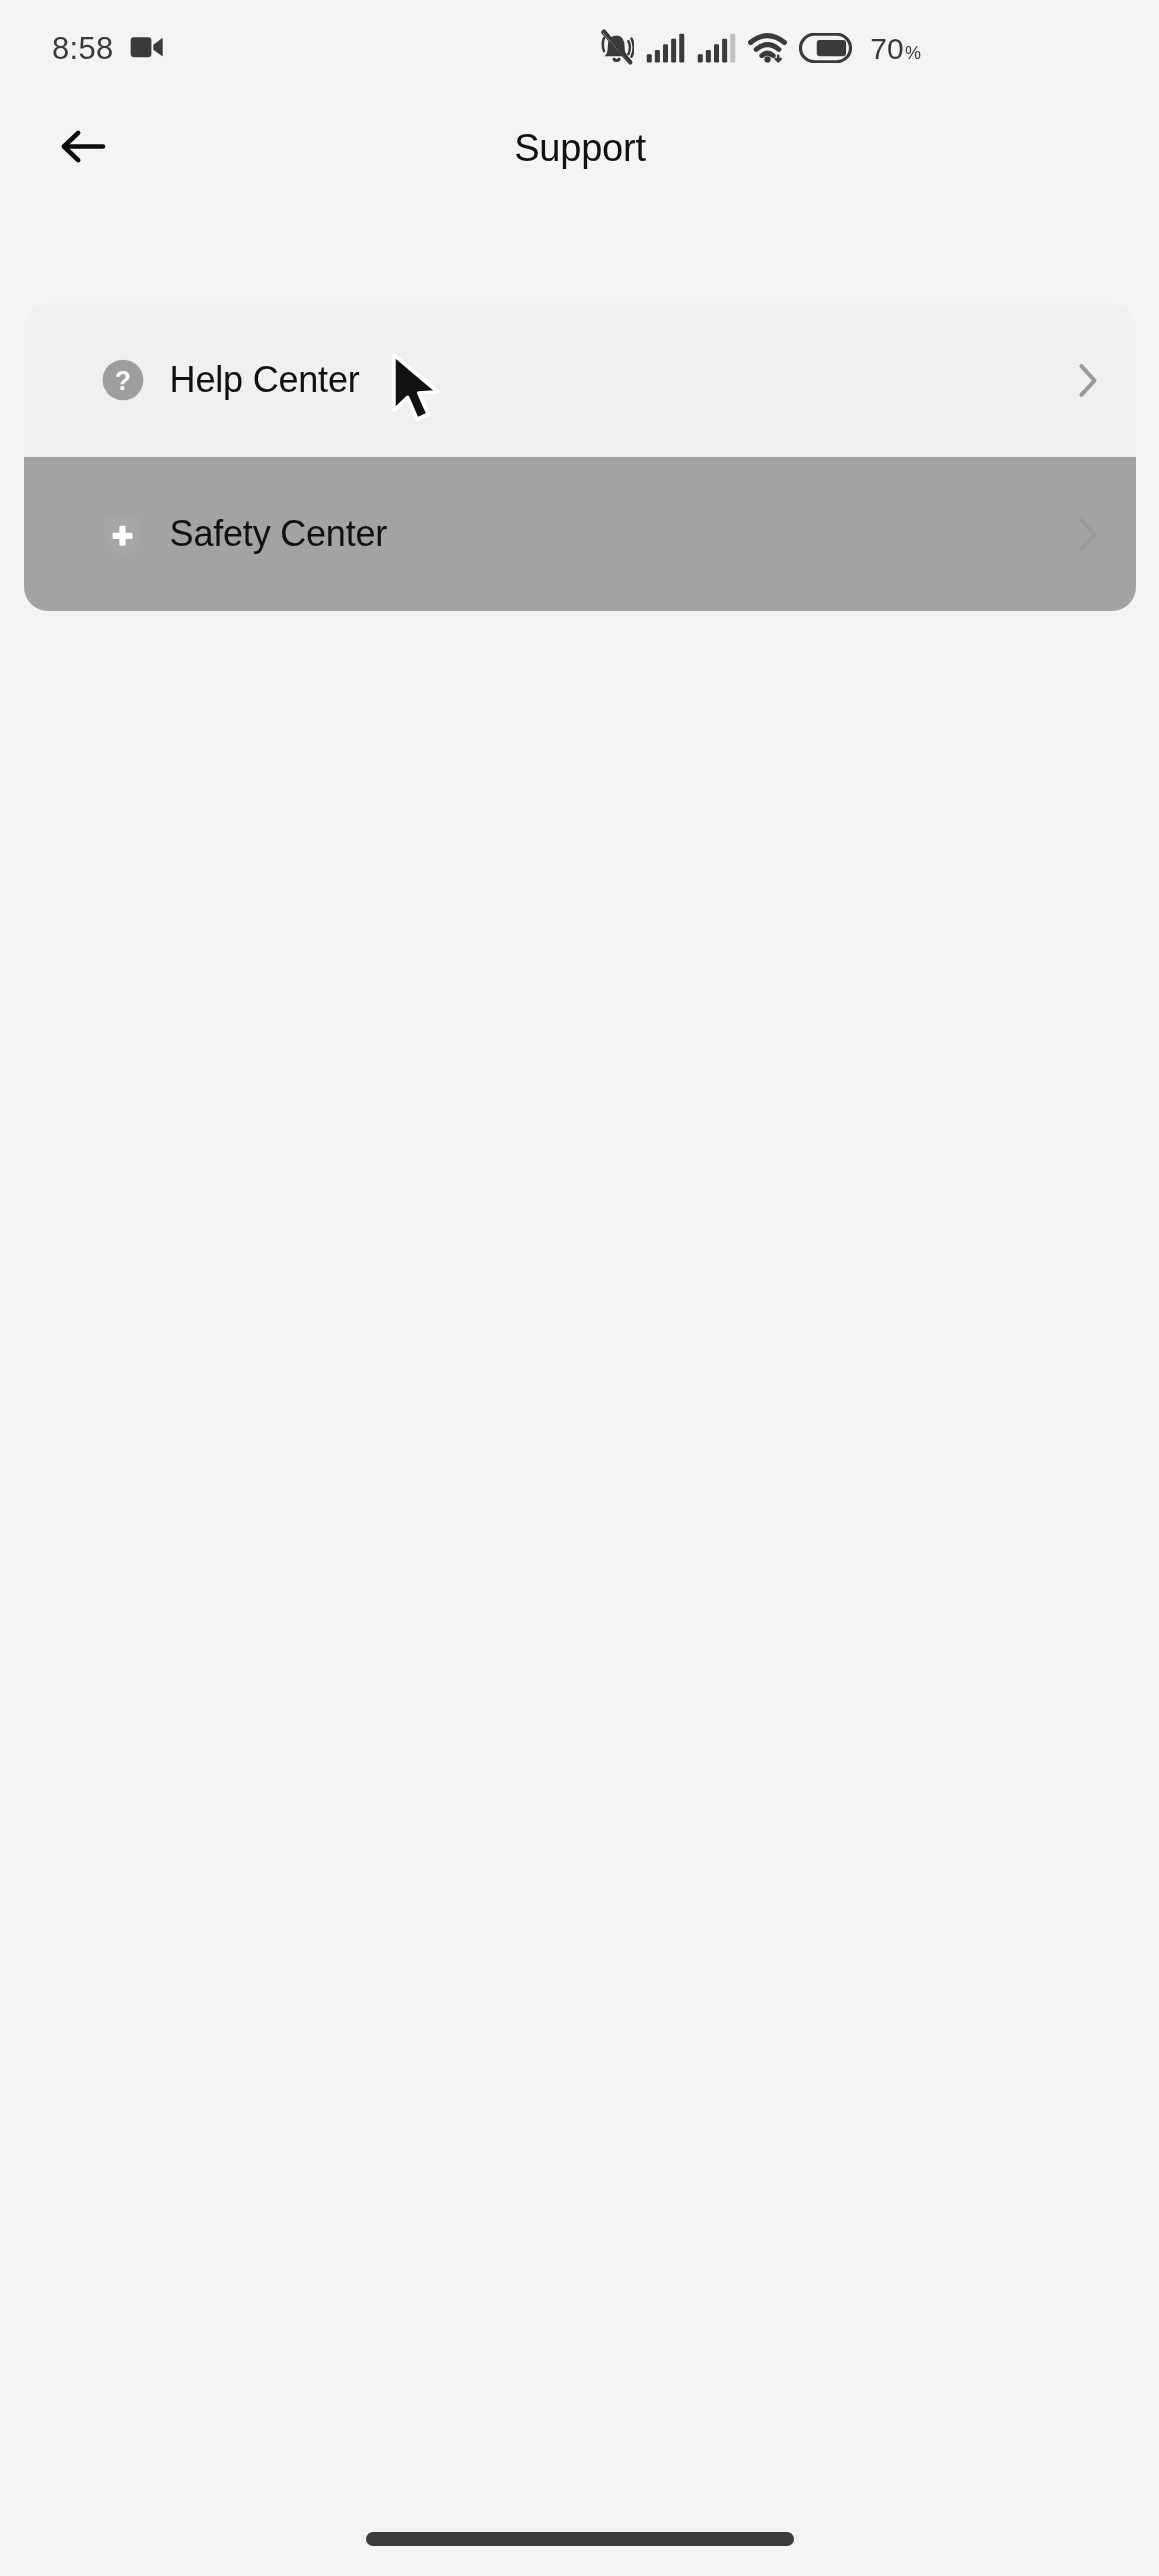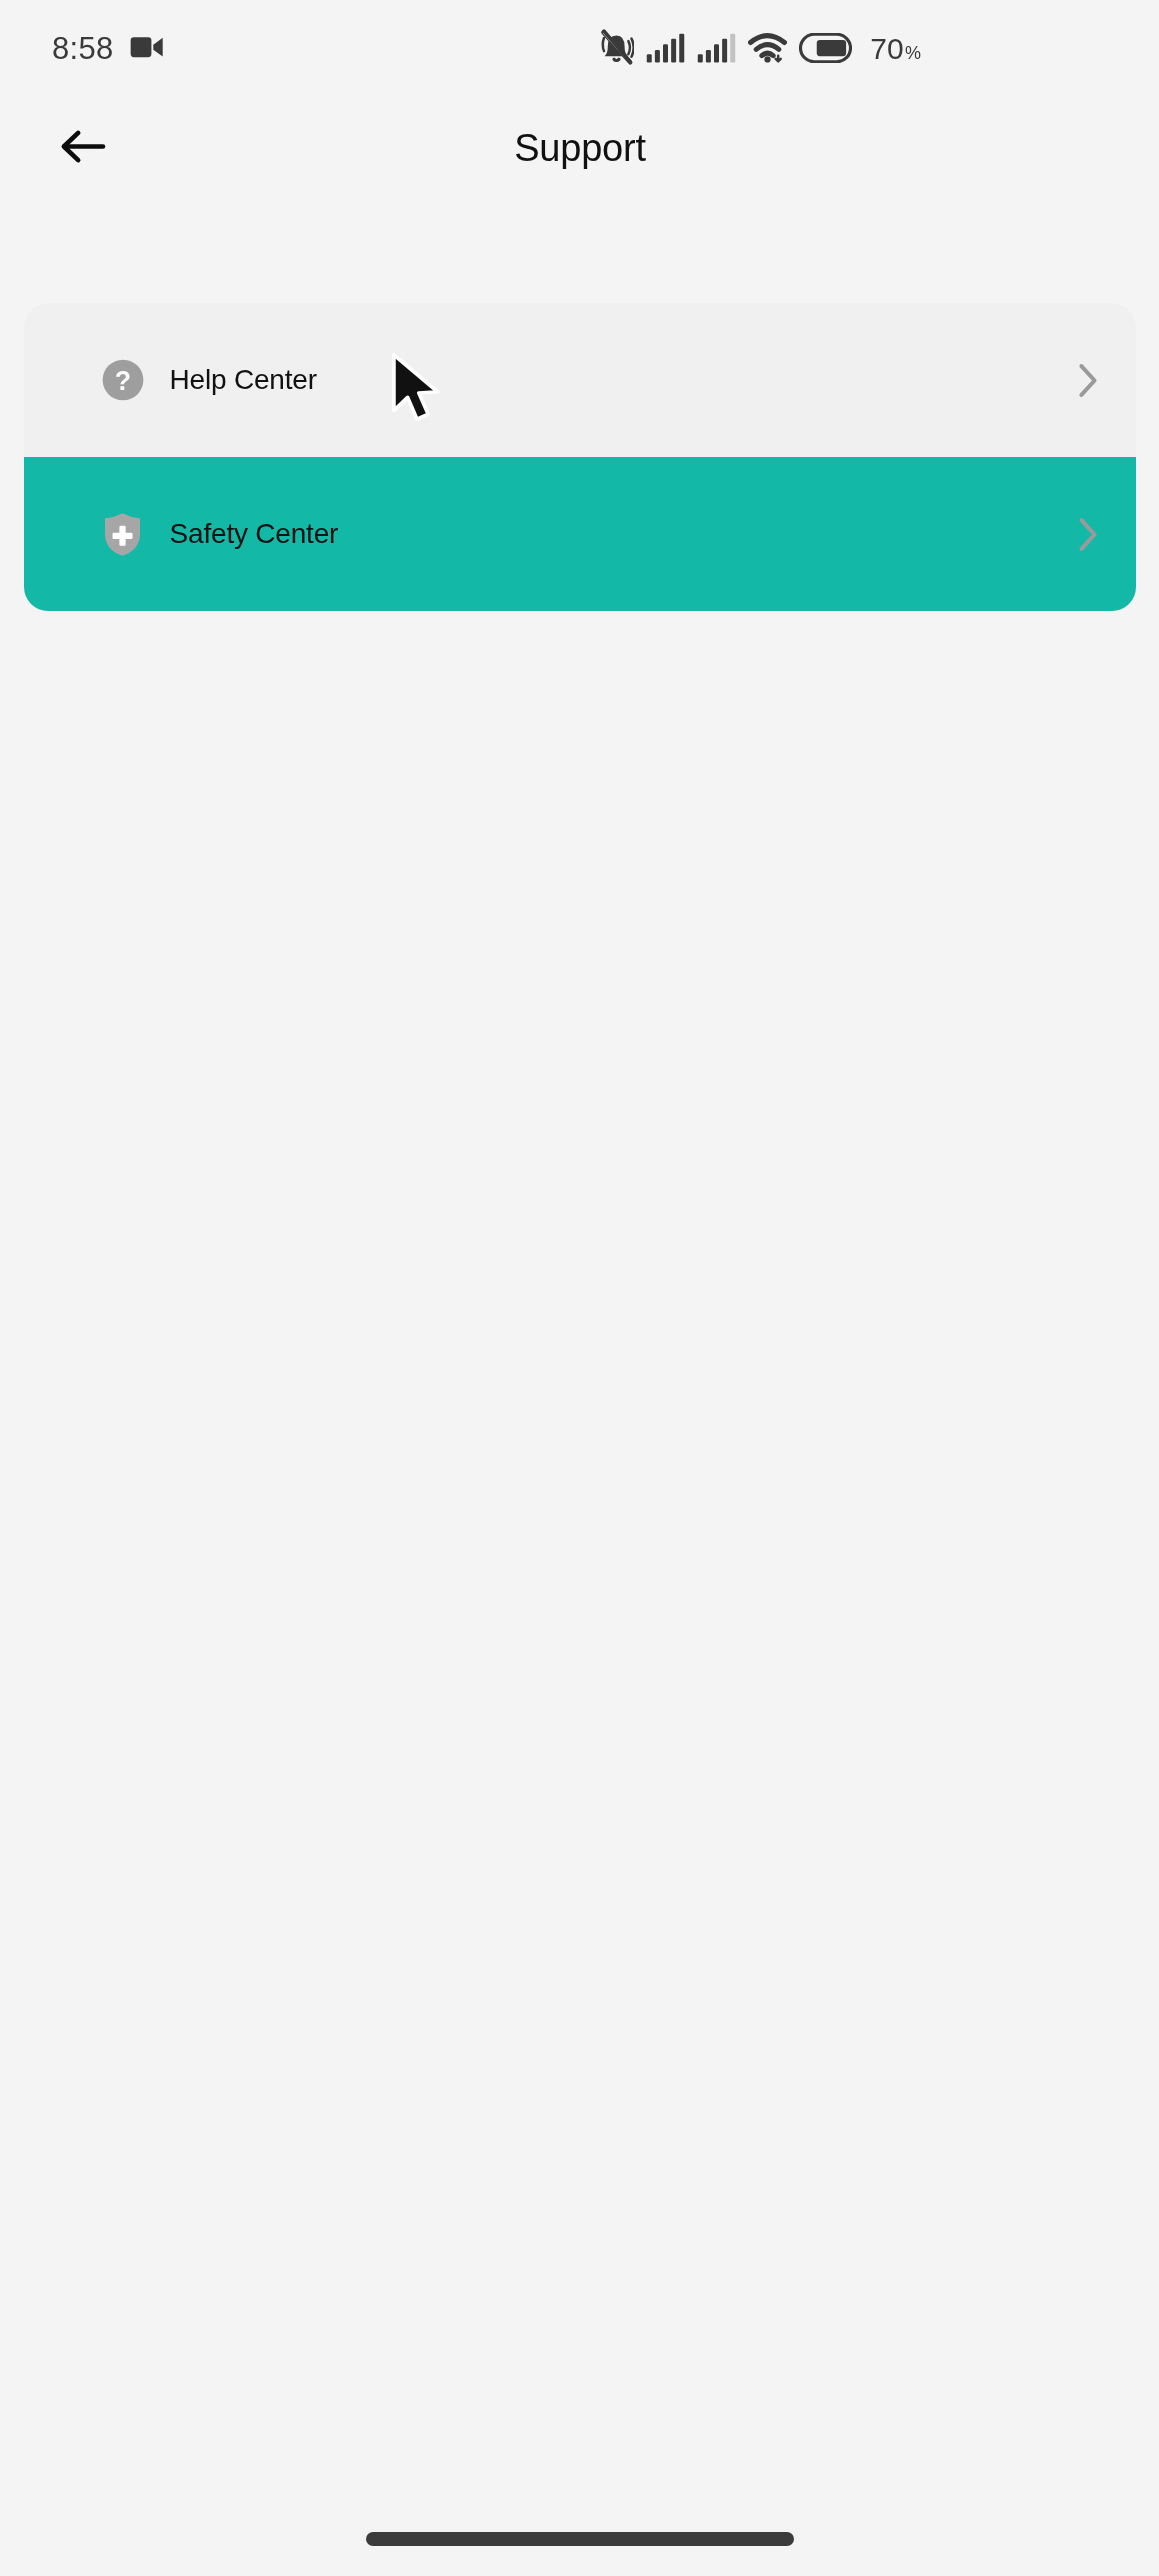--- a/index.html
+++ b/index.html
@@ -103,38 +103,38 @@
     background: #ffffff;
     overflow: hidden;
   }
   .list-row {
     position: relative;
     height: 154px;
     display: flex;
     align-items: center;
     padding: 0 38px 0 74px;
     box-sizing: border-box;
-    background: #14b8a6;
+    background: #a3a3a3;
     cursor: pointer;
   }
   .list-row.is-highlighted {
     background: #f0f0f0;
   }
   .row-icon {
     width: 49px;
     min-width: 49px;
     height: 49px;
     display: flex;
     align-items: center;
     justify-content: center;
     margin-right: 22.6px;
   }
   .row-label {
     flex: 1;
-    font-size: 28px;
+    font-size: 36px;
     color: #111111;
     letter-spacing: -0.2px;
     line-height: 1;
   }
   .row-chevron {
     width: 38px;
     min-width: 38px;
     display: flex;
     align-items: center;
     justify-content: flex-end;

